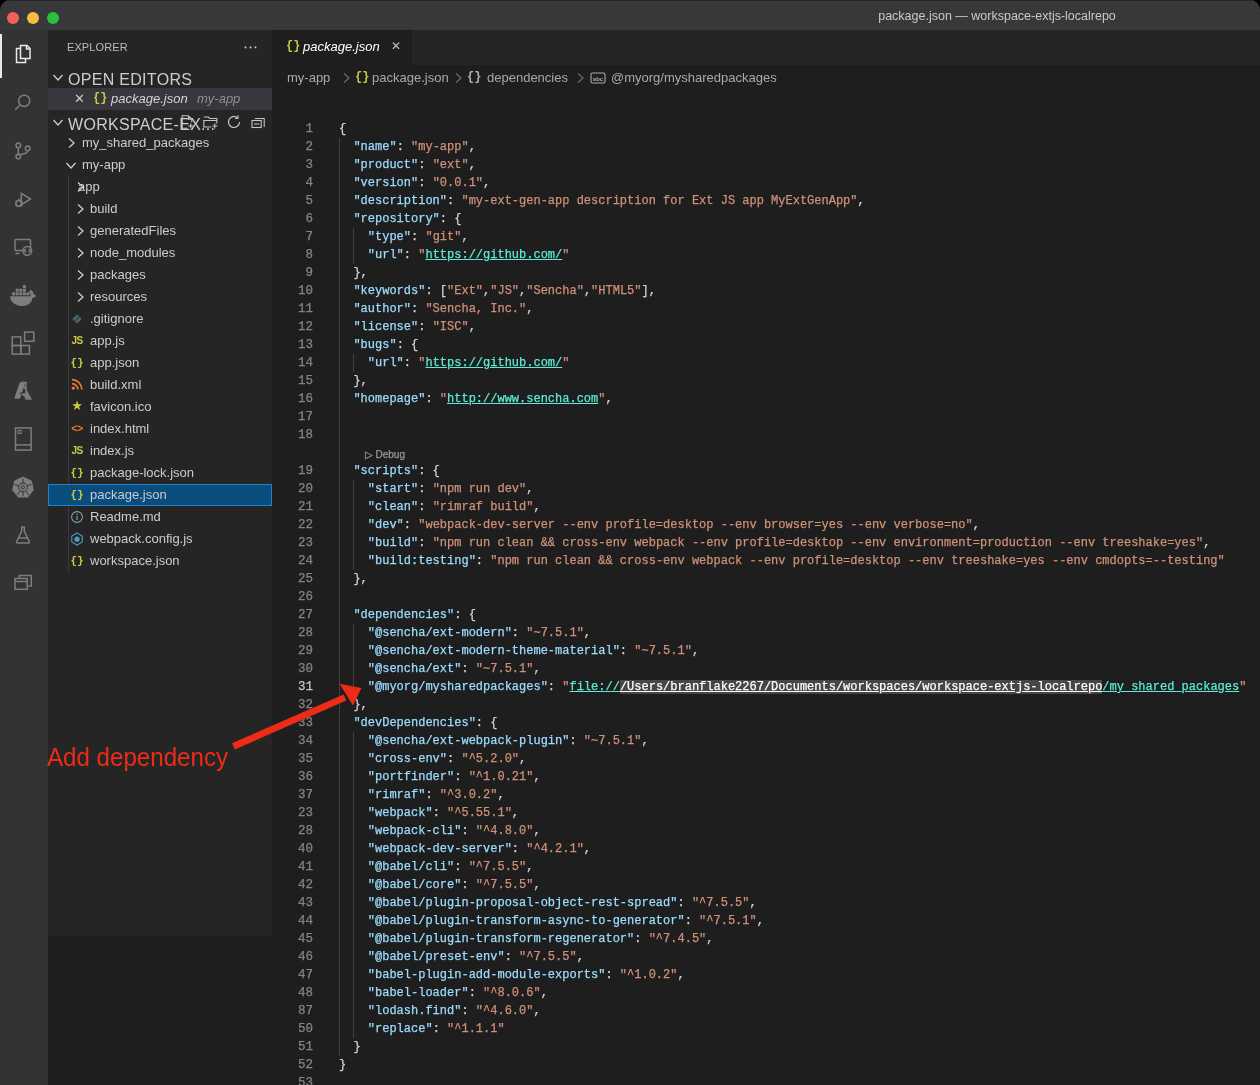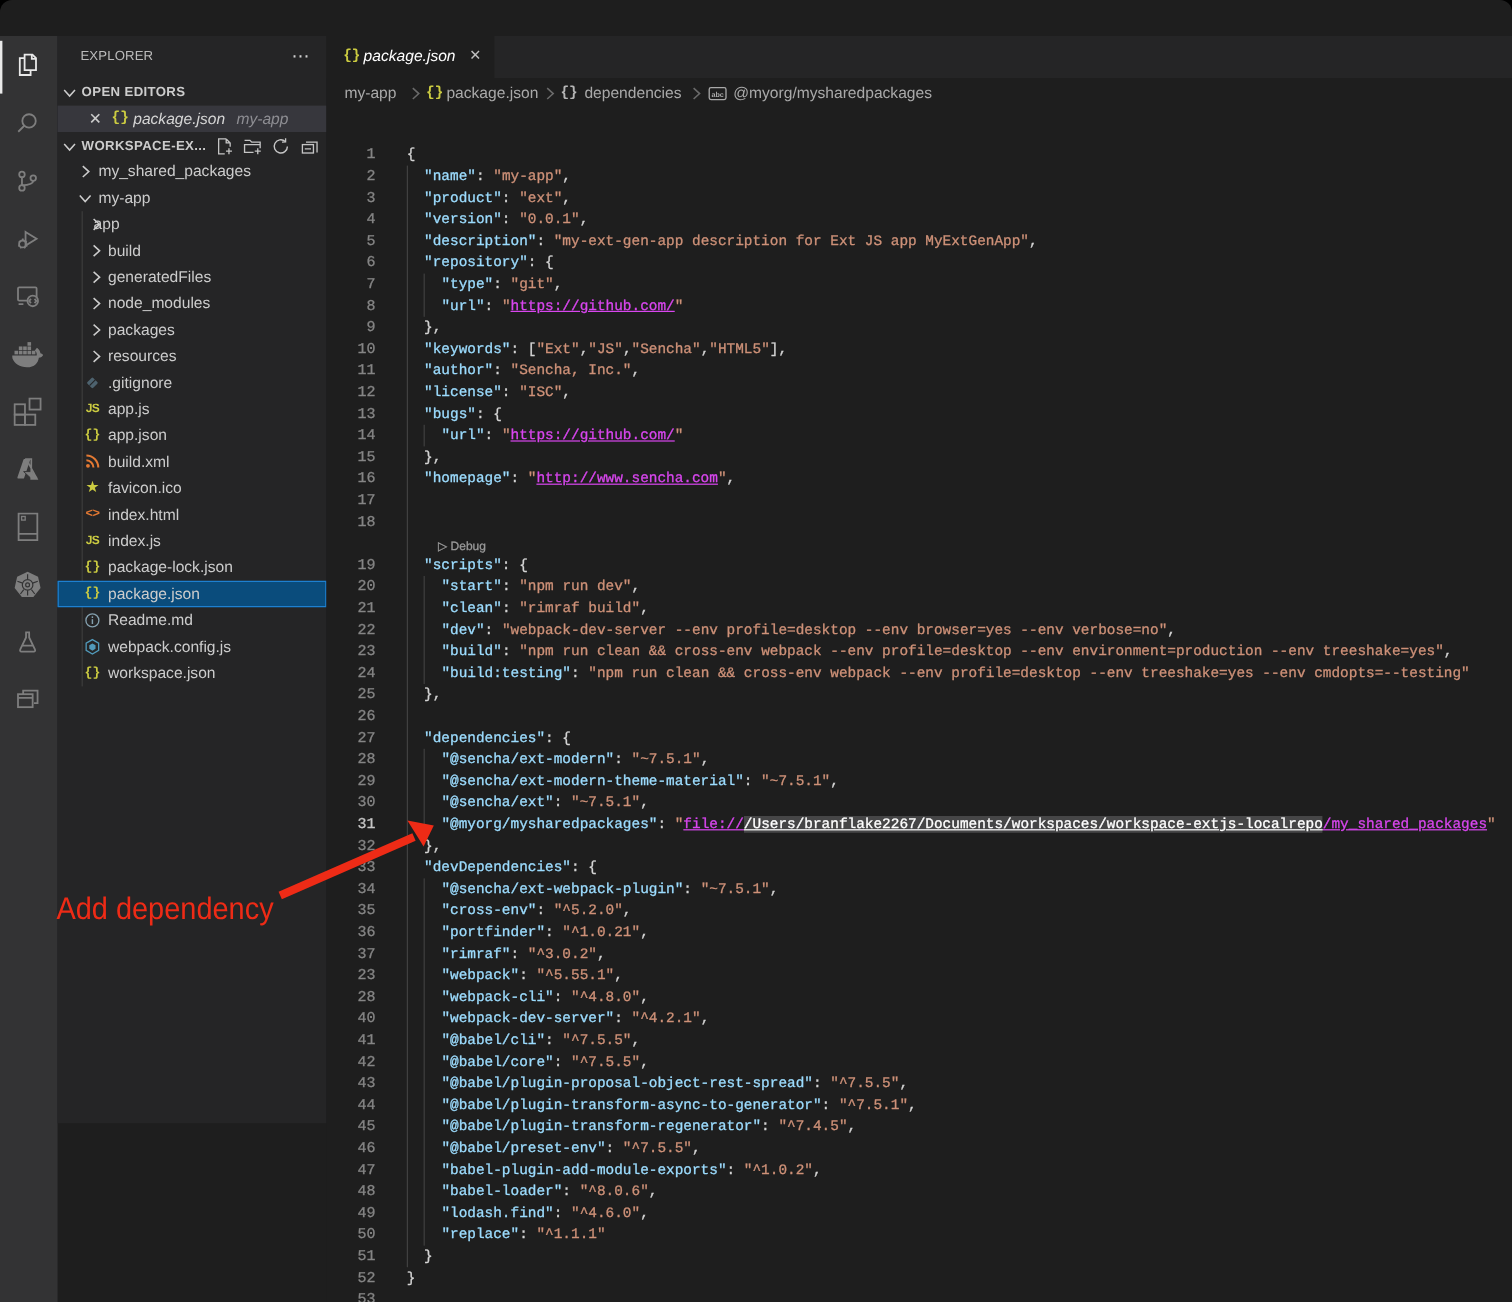--- a/index.html
+++ b/index.html
@@ -7,21 +7,21 @@
 .win{position:absolute;left:0;top:0;width:1260px;height:1085px;border-radius:10px 10px 0 0;overflow:hidden;background:#1e1e1e}
 .titlebar{position:absolute;left:0;top:0;width:100%;height:30px;background:#38383a;border-top:1px solid #262627}
 .tl1,.tl2,.tl3{position:absolute;top:10.5px;width:12px;height:12px;border-radius:50%}
 .tl1{left:7px;background:#f4605a}.tl2{left:27px;background:#f6bd3f}.tl3{left:47px;background:#2ac03d}
 .wtitle{position:absolute;top:0;height:30px;line-height:31px;left:997px;transform:translateX(-50%);color:#c9c9c9;font-size:12.5px;white-space:nowrap}
 .actbar{position:absolute;left:0;top:30px;width:48px;height:1055px;background:#333334}
 .actsel{position:absolute;left:0;top:4px;width:2px;height:44px;background:#e9e9e9}
 .sidebar{position:absolute;left:48px;top:30px;width:224px;height:906px;background:#252526}
 .sbtitle{position:absolute;left:19px;top:11px;font-size:11px;letter-spacing:.1px;color:#bbbbbb}
 .dots{position:absolute;left:195px;top:8px;color:#d0d0d0;font-size:15px;letter-spacing:1px}
-.sechdr{position:absolute;font-size:11px;font-weight:bold;color:#cccccc;letter-spacing:.3px}
+.sechdr{position:absolute;font-size:16px;font-weight:normal;color:#cccccc;letter-spacing:.3px}
 .openrow{position:absolute;left:0;top:58px;width:224px;height:22px;background:#37373d}
 .itl{font-style:italic;color:#d5d5d5;font-size:13px}
 .tl{position:absolute;font-size:13px;color:#cccccc;white-space:nowrap}
 .fiw{position:absolute;width:14px;height:14px}
 .fi{display:inline-block;text-align:center;width:14px;line-height:14px;vertical-align:top}
 .selrow{position:absolute;left:0;width:224px;height:22px;background:#0a4c7c;border:1px solid #1d80d1}
 .treeguide{position:absolute;left:20px;top:146px;width:1px;height:396px;background:#3c3c3c}
 .editor{position:absolute;left:272px;top:30px;width:988px;height:1055px;background:#1e1e1e}
 .tabbar{position:absolute;left:0;top:0;width:988px;height:35px;background:#252526}
 .tab{position:absolute;left:0;top:0;width:140px;height:35px;background:#1e1e1e}
@@ -29,26 +29,32 @@
 .tabname{position:absolute;left:31px;top:9px;font-size:13px;font-style:italic;color:#ffffff}
 .tabx{position:absolute;left:119px;top:9px;font-size:12px;color:#c0c0c0}
 .bc{position:absolute;top:70px;font-size:13px;color:#a9a9a9;white-space:nowrap}
 .bcj{position:absolute;top:70px;color:#cbcb41;font-family:"Liberation Mono",monospace;font-weight:bold;font-size:12px}
 .code{position:absolute;left:339px;top:120px;width:921px;font-family:"Liberation Mono",monospace;font-size:12px;line-height:18px;white-space:pre;-webkit-text-stroke:.25px}
 .cl{height:18px}
 .gutter{position:absolute;left:272px;top:120px;width:41px;text-align:right;font-family:"Liberation Mono",monospace;font-size:12.5px;line-height:18px;color:#858585;-webkit-text-stroke:.25px}
 .g{height:18px}
 .g.hi{color:#c6c6c6}
 .p{color:#d4d4d4}.k{color:#9cdcfe}.s{color:#ce9178}
-.su{color:#d946ef;text-decoration:underline}
+.su{color:#5eead4;text-decoration:underline}
 .sub{color:#ffffff;text-decoration:underline;background:#464647}
 .lens{position:relative;left:26px;top:2px;font-size:10px;color:#999999;font-family:"Liberation Sans",sans-serif}
 .ig{position:absolute;width:1px;background:#404040}
 </style></head><body>
 <div class="win">
+  <div class="titlebar">
+      <div class="tl1"></div>
+      <div class="tl2"></div>
+      <div class="tl3"></div>
+    <div class="wtitle">package.json — workspace-extjs-localrepo</div>
+    </div>
   <div class="actbar">
       <div class="actsel"></div>
       <svg class="abs" style="left:11px;top:13px" width="24" height="24" viewBox="0 0 24 24" fill="none" stroke="#e9e9e9" stroke-width="1.5">
         <path d="M9.5 5.5h-4v14h9v-3.5"></path>
         <path d="M9.5 2.5h6.5l3 3v10h-9.5z"></path>
         <path d="M15.5 2.5v3.5h3.5"></path>
       </svg>
       <svg class="abs" style="left:11px;top:61px" width="24" height="24" viewBox="0 0 24 24" fill="none" stroke="#7e7e7e" stroke-width="1.5">
         <circle cx="13.2" cy="9.8" r="5.6"></circle>
         <path d="M9.2 13.8l-5 5"></path>
@@ -298,21 +304,21 @@
       <div class="g">28</div>
       <div class="g">40</div>
       <div class="g">41</div>
       <div class="g">42</div>
       <div class="g">43</div>
       <div class="g">44</div>
       <div class="g">45</div>
       <div class="g">46</div>
       <div class="g">47</div>
       <div class="g">48</div>
-      <div class="g">49</div>
+      <div class="g">87</div>
       <div class="g">50</div>
       <div class="g">51</div>
       <div class="g">52</div>
       <div class="g">53</div>
     </div>
   <div class="code"><div class="cl"><span class="p">{</span></div><div class="cl"><span class="p">  </span><span class="k">"name"</span><span class="p">: </span><span class="s">"my-app"</span><span class="p">,</span></div><div class="cl"><span class="p">  </span><span class="k">"product"</span><span class="p">: </span><span class="s">"ext"</span><span class="p">,</span></div><div class="cl"><span class="p">  </span><span class="k">"version"</span><span class="p">: </span><span class="s">"0.0.1"</span><span class="p">,</span></div><div class="cl"><span class="p">  </span><span class="k">"description"</span><span class="p">: </span><span class="s">"my-ext-gen-app description for Ext JS app MyExtGenApp"</span><span class="p">,</span></div><div class="cl"><span class="p">  </span><span class="k">"repository"</span><span class="p">: {</span></div><div class="cl"><span class="p">    </span><span class="k">"type"</span><span class="p">: </span><span class="s">"git"</span><span class="p">,</span></div><div class="cl"><span class="p">    </span><span class="k">"url"</span><span class="p">: </span><span class="s">"</span><span class="su">https://github.com/</span><span class="s">"</span></div><div class="cl"><span class="p">  },</span></div><div class="cl"><span class="p">  </span><span class="k">"keywords"</span><span class="p">: [</span><span class="s">"Ext"</span><span class="p">,</span><span class="s">"JS"</span><span class="p">,</span><span class="s">"Sencha"</span><span class="p">,</span><span class="s">"HTML5"</span><span class="p">],</span></div><div class="cl"><span class="p">  </span><span class="k">"author"</span><span class="p">: </span><span class="s">"Sencha, Inc."</span><span class="p">,</span></div><div class="cl"><span class="p">  </span><span class="k">"license"</span><span class="p">: </span><span class="s">"ISC"</span><span class="p">,</span></div><div class="cl"><span class="p">  </span><span class="k">"bugs"</span><span class="p">: {</span></div><div class="cl"><span class="p">    </span><span class="k">"url"</span><span class="p">: </span><span class="s">"</span><span class="su">https://github.com/</span><span class="s">"</span></div><div class="cl"><span class="p">  },</span></div><div class="cl"><span class="p">  </span><span class="k">"homepage"</span><span class="p">: </span><span class="s">"</span><span class="su">http://www.sencha.com</span><span class="s">"</span><span class="p">,</span></div><div class="cl"></div><div class="cl"></div><div class="cl"><span class="lens">▷ Debug</span></div><div class="cl"><span class="p">  </span><span class="k">"scripts"</span><span class="p">: {</span></div><div class="cl"><span class="p">    </span><span class="k">"start"</span><span class="p">: </span><span class="s">"npm run dev"</span><span class="p">,</span></div><div class="cl"><span class="p">    </span><span class="k">"clean"</span><span class="p">: </span><span class="s">"rimraf build"</span><span class="p">,</span></div><div class="cl"><span class="p">    </span><span class="k">"dev"</span><span class="p">: </span><span class="s">"webpack-dev-server --env profile=desktop --env browser=yes --env verbose=no"</span><span class="p">,</span></div><div class="cl"><span class="p">    </span><span class="k">"build"</span><span class="p">: </span><span class="s">"npm run clean &amp;&amp; cross-env webpack --env profile=desktop --env environment=production --env treeshake=yes"</span><span class="p">,</span></div><div class="cl"><span class="p">    </span><span class="k">"build:testing"</span><span class="p">: </span><span class="s">"npm run clean &amp;&amp; cross-env webpack --env profile=desktop --env treeshake=yes --env cmdopts=--testing"</span></div><div class="cl"><span class="p">  },</span></div><div class="cl"></div><div class="cl"><span class="p">  </span><span class="k">"dependencies"</span><span class="p">: {</span></div><div class="cl"><span class="p">    </span><span class="k">"@sencha/ext-modern"</span><span class="p">: </span><span class="s">"~7.5.1"</span><span class="p">,</span></div><div class="cl"><span class="p">    </span><span class="k">"@sencha/ext-modern-theme-material"</span><span class="p">: </span><span class="s">"~7.5.1"</span><span class="p">,</span></div><div class="cl"><span class="p">    </span><span class="k">"@sencha/ext"</span><span class="p">: </span><span class="s">"~7.5.1"</span><span class="p">,</span></div><div class="cl"><span class="p">    </span><span class="k">"@myorg/mysharedpackages"</span><span class="p">: </span><span class="s">"</span><span class="su">file://</span><span class="sub">/Users/branflake2267/Documents/workspaces/workspace-extjs-localrepo</span><span class="su">/my_shared_packages</span><span class="s">"</span></div><div class="cl"><span class="p">  },</span></div><div class="cl"><span class="p">  </span><span class="k">"devDependencies"</span><span class="p">: {</span></div><div class="cl"><span class="p">    </span><span class="k">"@sencha/ext-webpack-plugin"</span><span class="p">: </span><span class="s">"~7.5.1"</span><span class="p">,</span></div><div class="cl"><span class="p">    </span><span class="k">"cross-env"</span><span class="p">: </span><span class="s">"^5.2.0"</span><span class="p">,</span></div><div class="cl"><span class="p">    </span><span class="k">"portfinder"</span><span class="p">: </span><span class="s">"^1.0.21"</span><span class="p">,</span></div><div class="cl"><span class="p">    </span><span class="k">"rimraf"</span><span class="p">: </span><span class="s">"^3.0.2"</span><span class="p">,</span></div><div class="cl"><span class="p">    </span><span class="k">"webpack"</span><span class="p">: </span><span class="s">"^5.55.1"</span><span class="p">,</span></div><div class="cl"><span class="p">    </span><span class="k">"webpack-cli"</span><span class="p">: </span><span class="s">"^4.8.0"</span><span class="p">,</span></div><div class="cl"><span class="p">    </span><span class="k">"webpack-dev-server"</span><span class="p">: </span><span class="s">"^4.2.1"</span><span class="p">,</span></div><div class="cl"><span class="p">    </span><span class="k">"@babel/cli"</span><span class="p">: </span><span class="s">"^7.5.5"</span><span class="p">,</span></div><div class="cl"><span class="p">    </span><span class="k">"@babel/core"</span><span class="p">: </span><span class="s">"^7.5.5"</span><span class="p">,</span></div><div class="cl"><span class="p">    </span><span class="k">"@babel/plugin-proposal-object-rest-spread"</span><span class="p">: </span><span class="s">"^7.5.5"</span><span class="p">,</span></div><div class="cl"><span class="p">    </span><span class="k">"@babel/plugin-transform-async-to-generator"</span><span class="p">: </span><span class="s">"^7.5.1"</span><span class="p">,</span></div><div class="cl"><span class="p">    </span><span class="k">"@babel/plugin-transform-regenerator"</span><span class="p">: </span><span class="s">"^7.4.5"</span><span class="p">,</span></div><div class="cl"><span class="p">    </span><span class="k">"@babel/preset-env"</span><span class="p">: </span><span class="s">"^7.5.5"</span><span class="p">,</span></div><div class="cl"><span class="p">    </span><span class="k">"babel-plugin-add-module-exports"</span><span class="p">: </span><span class="s">"^1.0.2"</span><span class="p">,</span></div><div class="cl"><span class="p">    </span><span class="k">"babel-loader"</span><span class="p">: </span><span class="s">"^8.0.6"</span><span class="p">,</span></div><div class="cl"><span class="p">    </span><span class="k">"lodash.find"</span><span class="p">: </span><span class="s">"^4.6.0"</span><span class="p">,</span></div><div class="cl"><span class="p">    </span><span class="k">"replace"</span><span class="p">: </span><span class="s">"^1.1.1"</span></div><div class="cl"><span class="p">  }</span></div><div class="cl"><span class="p">}</span></div><div class="cl"></div></div>
   <svg class="abs" style="left:0;top:650px" width="420" height="160" viewBox="0 0 420 160">
     <text x="47" y="116" font-size="26" textLength="181" lengthAdjust="spacingAndGlyphs" fill="#ee2b16" font-family="Liberation Sans">Add dependency</text>
     <path d="M233.5 96.3L345 47.5" stroke="#ee2b16" stroke-width="6.8" fill="none"></path>
     <path d="M361.5 38L339.5 33.8L353 55.5z" fill="#ee2b16"></path>

